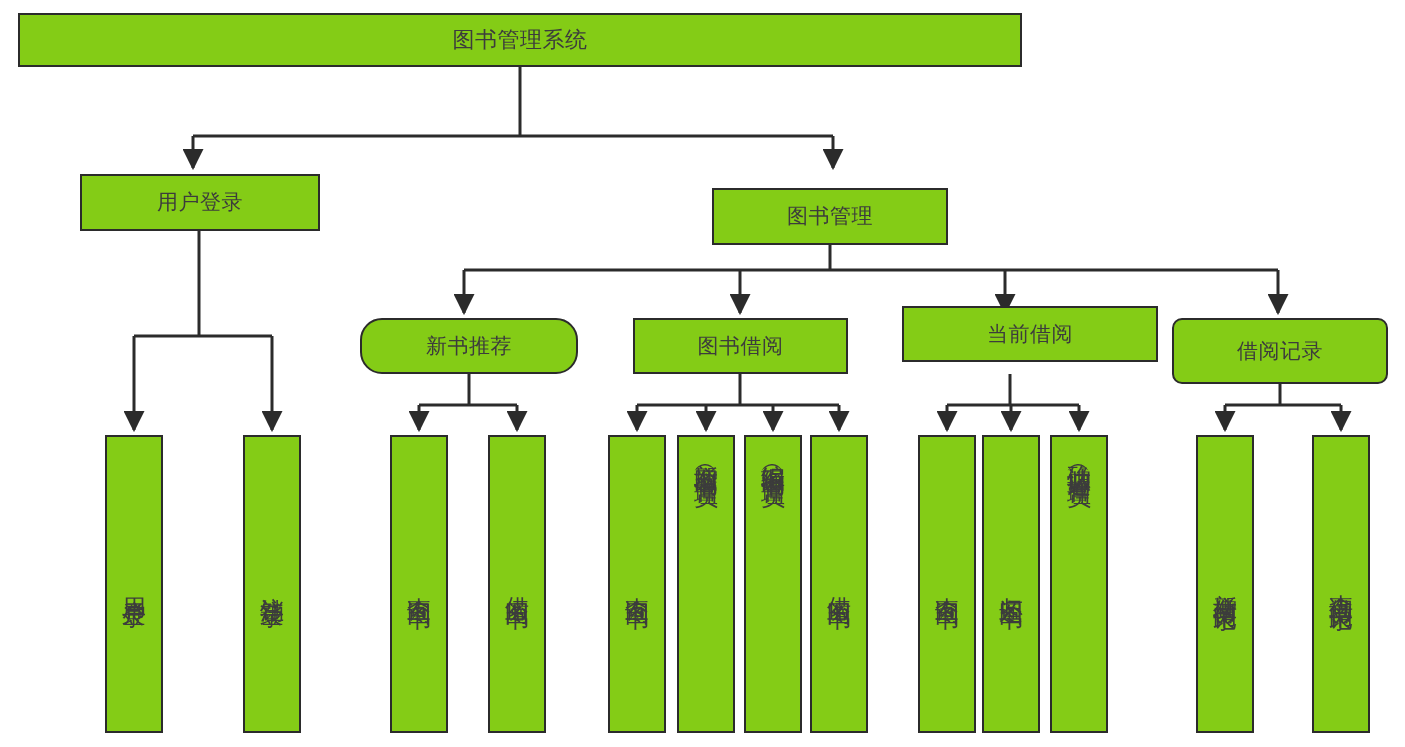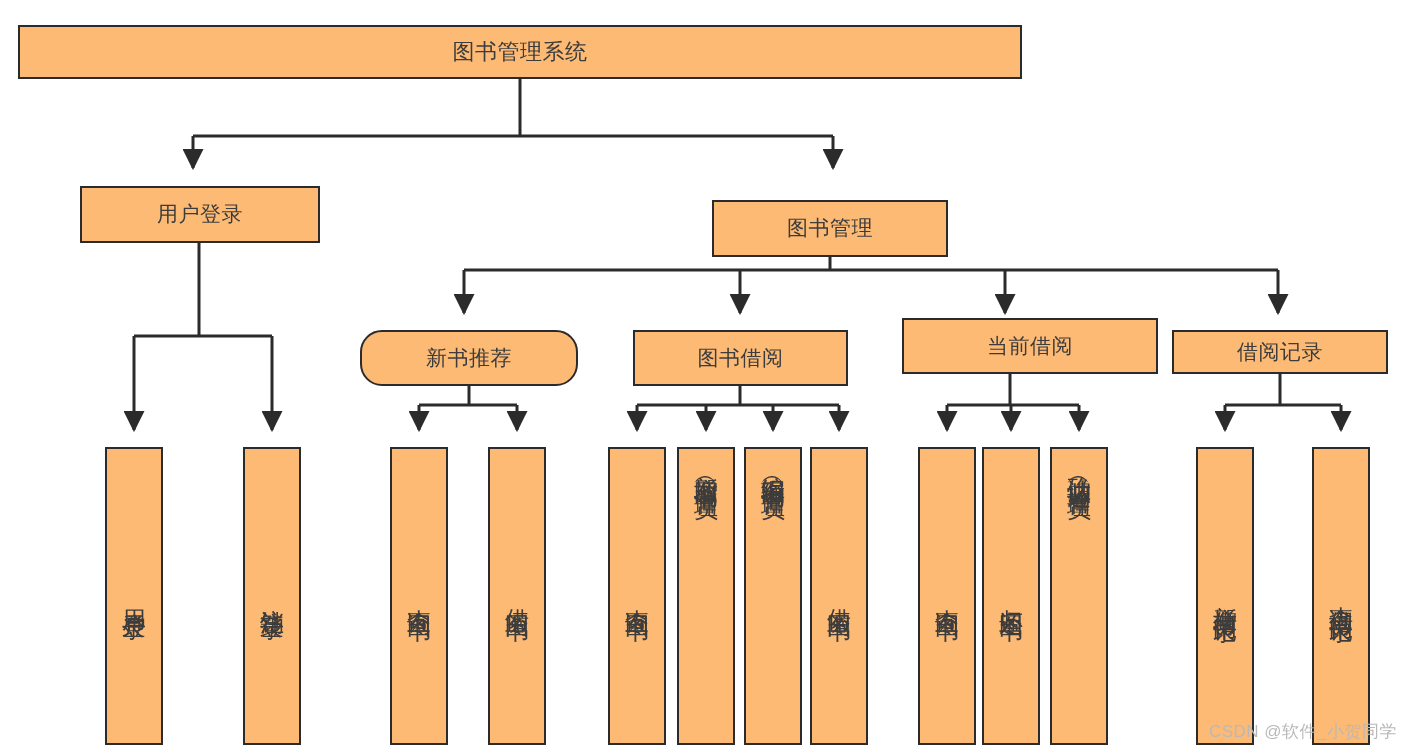--- a/index.html
+++ b/index.html
@@ -21,27 +21,26 @@
   #diagram-svg {
     position: absolute;
     left: 0;
     top: 0;
     width: 1405px;
     height: 747px;
   }
   .node-box {
     position: absolute;
     box-sizing: border-box;
-    background: #fdba74;
+    background: #84cc16;
     border: 2px solid #2b2b2b;
     display: flex;
     align-items: center;
     justify-content: center;
     overflow: hidden;
-    margin-top: 12px;
   }
   .node-label {
     color: #3c3c3c;
     text-align: center;
     line-height: 1.18;
     letter-spacing: 0.5px;
     white-space: nowrap;
   }
   
   .node-h .node-label {
@@ -145,21 +144,21 @@
 
   <div class="node-box node-h" style="left:360px; top:318px; width:218px; height:56px;border-radius:22px;">
     <span class="node-label">新书推荐</span>
   </div>
   <div class="node-box node-h" style="left:633px; top:318px; width:215px; height:56px;">
     <span class="node-label">图书借阅</span>
   </div>
   <div class="node-box node-h" style="left:902px; top:306px; width:256px; height:56px;align-items:center;">
     <span class="node-label">当前借阅</span>
   </div>
-  <div class="node-box node-h" style="left:1172px; top:318px; width:216px; height:44px;">
+  <div class="node-box node-h" style="left:1172px; top:318px; width:216px; height:66px;border-radius:10px;">
     <span class="node-label">借阅记录</span>
   </div>
 
   <div class="node-box node-v node-v-mid" style="left:105px; top:435px; width:58px; height:298px;">
     <span class="node-label">用户登录</span>
   </div>
   <div class="node-box node-v node-v-mid" style="left:243px; top:435px; width:58px; height:298px;">
     <span class="node-label">注销登录</span>
   </div>
 
@@ -193,15 +192,14 @@
     <span class="node-label">确认归还（管理员）</span>
   </div>
 
   <div class="node-box node-v node-v-mid" style="left:1196px; top:435px; width:58px; height:298px;">
     <span class="node-label">新增借阅记录</span>
   </div>
   <div class="node-box node-v node-v-mid" style="left:1312px; top:435px; width:58px; height:298px;">
     <span class="node-label">查询借阅记录</span>
   </div>
 
-  <div id="watermark">CSDN @软件_小贺同学</div>
 
 </div>
 
 </body></html>

